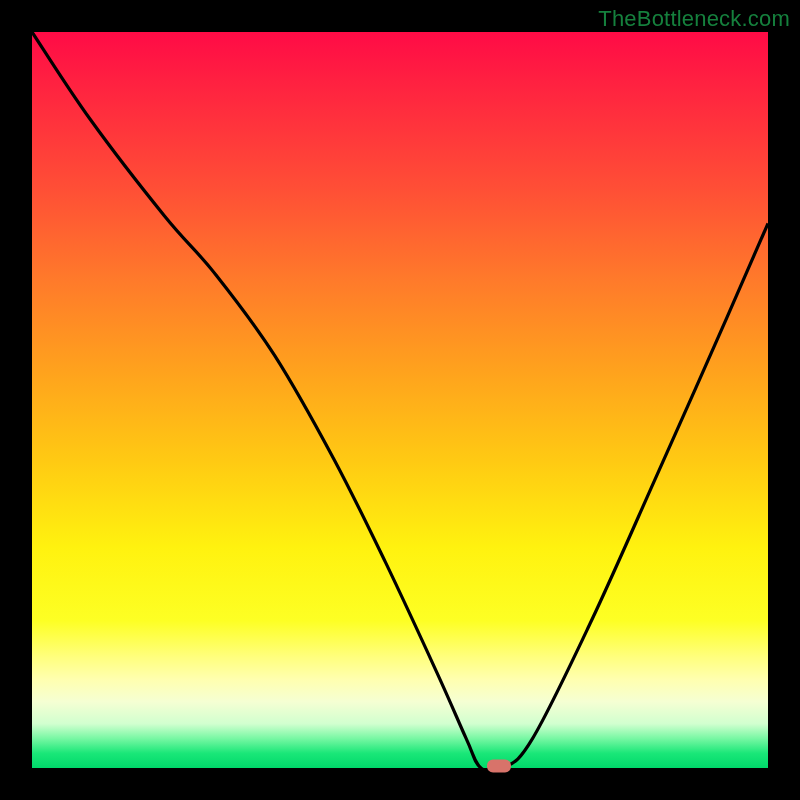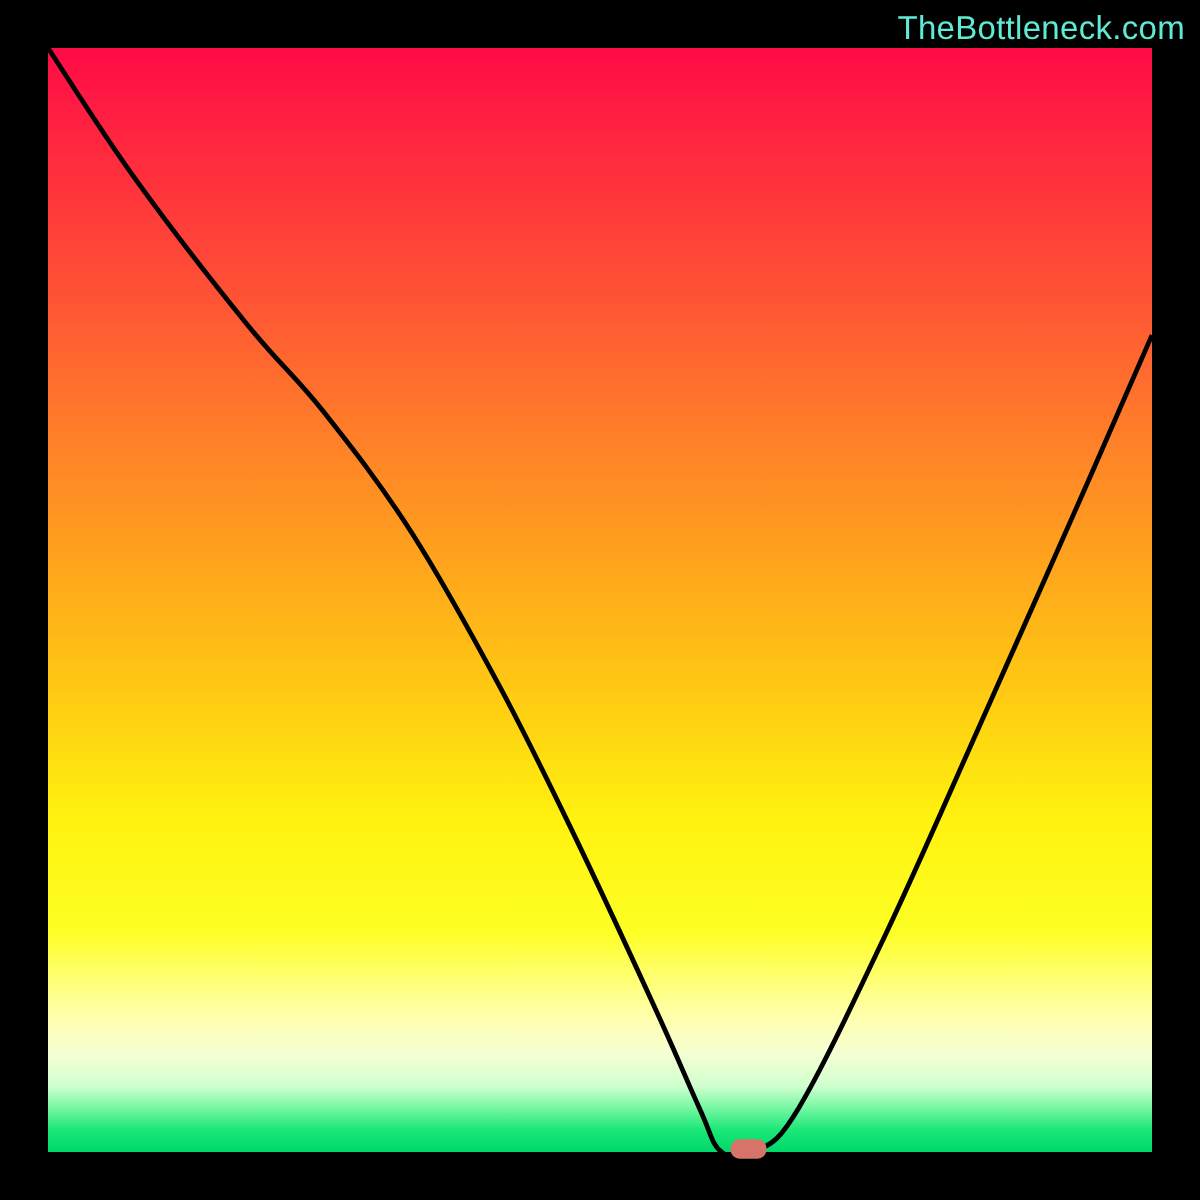--- a/index.html
+++ b/index.html
@@ -40,21 +40,21 @@
       #1ae778 98%,
       #00d86a 100%
     );
   }
   .watermark {
     position: absolute;
     top: 6px;
     right: 10px;
     font-family: Arial, Helvetica, sans-serif;
     font-size: 22px;
-    color: #5eead4;
+    color: #15803d;
     letter-spacing: 0.2px;
   }
   svg.curve {
     position: absolute;
     left: 0;
     top: 0;
     width: 736px;
     height: 736px;
   }
   .marker {

